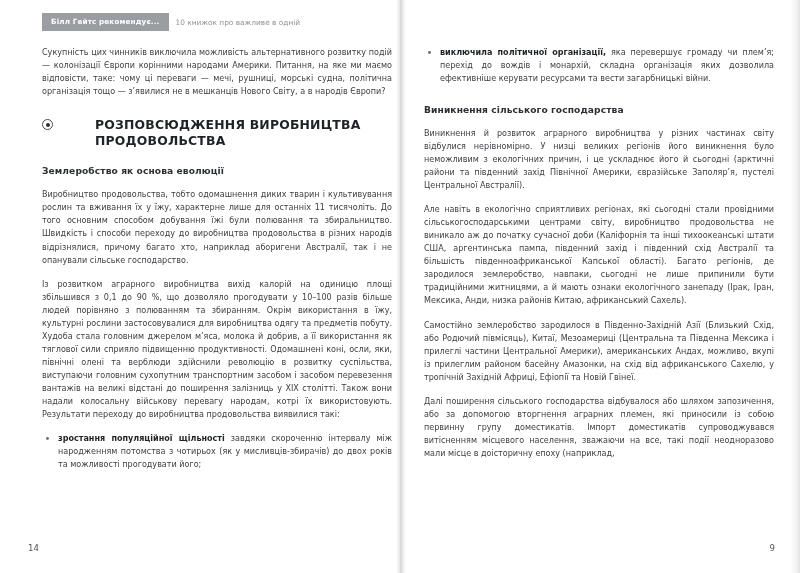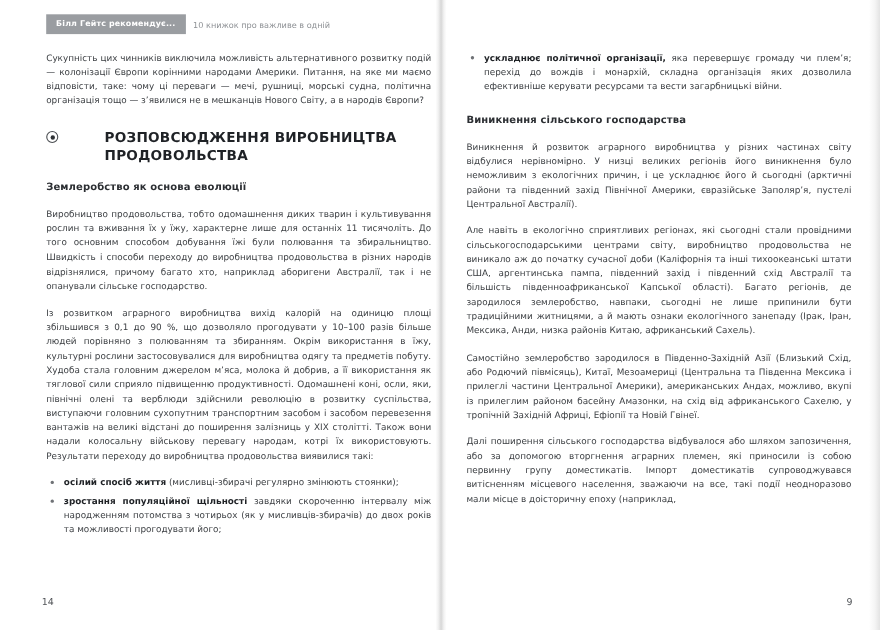--- a/index.html
+++ b/index.html
@@ -236,21 +236,21 @@
     font-weight: 700;
     color: #1f2226;
   }
 
   .folio {
     position: absolute;
     bottom: 20px;
     font-size: 8.6px;
     color: #53565a;
   }
-  .folio.left  { left: 38px; }
+  .folio.left  { left: 28px; }
   .folio.right { right: 25px; }
 </style>
 </head>
 <body>
 
 <div id="spread">
 
   <div class="page">
 
     <div class="header-left">
@@ -268,42 +268,39 @@
       </div>
 
       <h3 class="subhead">Землеробство як основа еволюції</h3>
 
       <p class="body">Виробництво продовольства, тобто одомашнення диких тварин і культивування рослин та вживання їх у їжу, характерне лише для останніх 11 тисячоліть. До того основним способом добування їжі були полювання та збиральництво. Швидкість і способи переходу до виробництва продовольства в різних народів відрізнялися, причому багато хто, наприклад аборигени Австралії, так і не опанували сільське господарство.</p>
 
       <p class="body">Із розвитком аграрного виробництва вихід калорій на одиницю площі збільшився з 0,1 до 90 %, що дозволяло прогодувати у 10–100 разів більше людей порівняно з полюванням та збиранням. Окрім використання в їжу, культурні рослини застосовувалися для виробництва одягу та предметів побуту. Худоба стала головним джерелом м’яса, молока й добрив, а її використання як тяглової сили сприяло підвищенню продуктивності. Одомашнені коні, осли, яки, північні олені та верблюди здійснили революцію в розвитку суспільства, виступаючи головним сухопутним транспортним засобом і засобом перевезення вантажів на великі відстані до поширення залізниць у XIX столітті. Також вони надали колосальну військову перевагу народам, котрі їх використовують. Результати переходу до виробництва продовольства виявилися такі:</p>
 
       <ul class="bullets">
         <li>
-          <b>осілий спосіб життя</b><span> (мисливці-збирачі регулярно змінюють стоянки);</span>
-        </li>
-        <li>
           <b>зростання популяційної щільності</b><span> завдяки скороченню інтервалу між народженням потомства з чотирьох (як у мисливців-збирачів) до двох років та можливості прогодувати його;</span>
         </li>
       </ul>
 
     </div>
 
     <div class="folio left">14</div>
   </div>
 
   <div class="gutter"></div>
 
   <div class="page">
 
 
     <div class="content right">
 
       <ul class="bullets">
         <li>
-          <b>ускладнює політичної організації,</b><span> яка перевершує громаду чи плем’я; перехід до вождів і монархій, складна організація яких дозволила ефективніше керувати ресурсами та вести загарбницькі війни.</span>
+          <b>виключила політичної організації,</b><span> яка перевершує громаду чи плем’я; перехід до вождів і монархій, складна організація яких дозволила ефективніше керувати ресурсами та вести загарбницькі війни.</span>
         </li>
       </ul>
 
       <h3 class="subhead spaced">Виникнення сільського господарства</h3>
 
       <p class="body">Виникнення й розвиток аграрного виробництва у різних частинах світу відбулися нерівномірно. У низці великих регіонів його виникнення було неможливим з екологічних причин, і це ускладнює його й сьогодні (арктичні райони та південний захід Північної Америки, євразійське Заполяр’я, пустелі Центральної Австралії).</p>
 
       <p class="body">Але навіть в екологічно сприятливих регіонах, які сьогодні стали провідними сільськогосподарськими центрами світу, виробництво продовольства не виникало аж до початку сучасної доби (Каліфорнія та інші тихоокеанські штати США, аргентинська пампа, південний захід і південний схід Австралії та більшість південноафриканської Капської області). Багато регіонів, де зародилося землеробство, навпаки, сьогодні не лише припинили бути традиційними житницями, а й мають ознаки екологічного занепаду (Ірак, Іран, Мексика, Анди, низка районів Китаю, африканський Сахель).</p>
 
       <p class="body">Самостійно землеробство зародилося в Південно-Західній Азії (Близький Схід, або Родючий півмісяць), Китаї, Мезоамериці (Центральна та Південна Мексика і прилеглі частини Центральної Америки), американських Андах, можливо, вкупі із прилеглим районом басейну Амазонки, на схід від африканського Сахелю, у тропічній Західній Африці, Ефіопії та Новій Гвінеї.</p>

